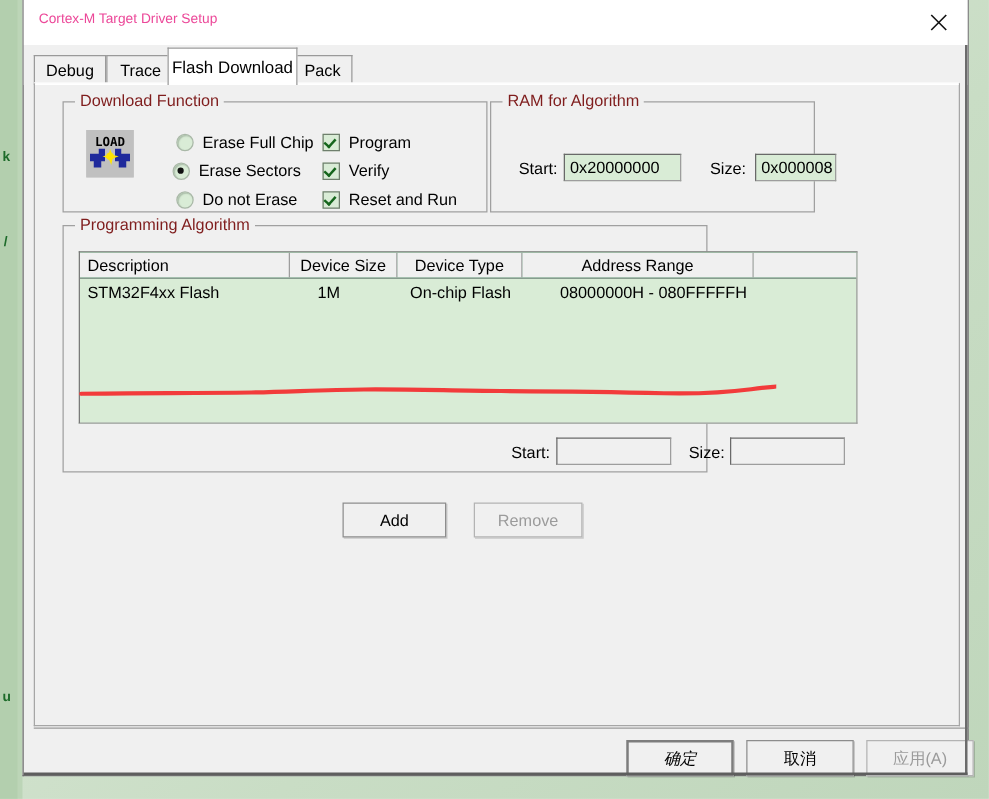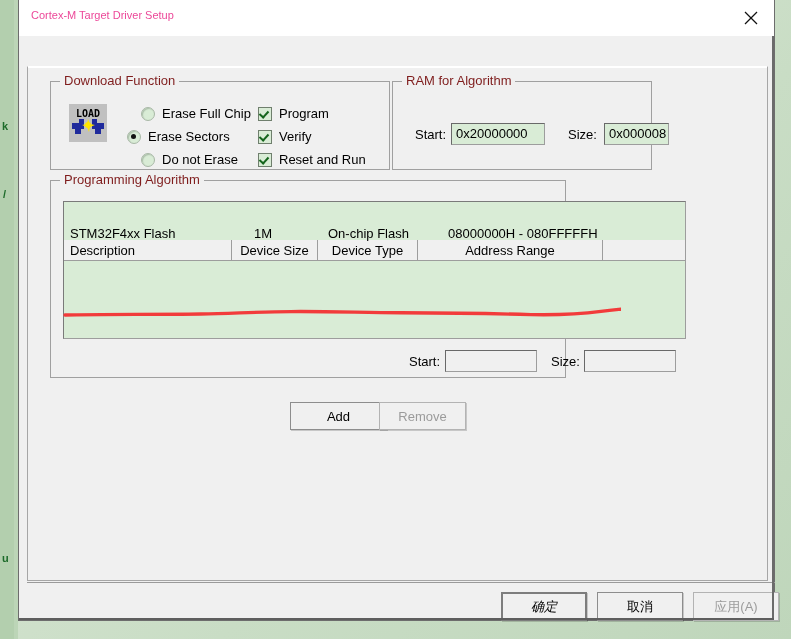--- a/index.html
+++ b/index.html
@@ -231,21 +231,20 @@
     border-left: 1px solid #7a7a7a;
     overflow: hidden;
   }
   #lv-header {
     position: absolute;
     left: 0; top: 0;
     width: 100%; height: 21px;
     background: #15803d;
     border-bottom: 1px solid #9d9d9d;
     box-sizing: border-box;
-    margin-top: 38px;
   }
   .lv-col {
     position: absolute;
     top: 0;
     height: 20px;
     box-sizing: border-box;
     border-right: 1px solid #9d9d9d;
     display: flex;
     align-items: center;
     font-size: 13px;
@@ -317,20 +316,34 @@
   <div id="titlebar">
     <div id="title-text">Cortex-M Target Driver Setup</div>
     <div id="close-btn">
       <svg width="14" height="14" viewBox="0 0 14 14" aria-hidden="true">
         <line x1="1" y1="1" x2="13" y2="13" stroke="#111" stroke-width="1.3"></line>
         <line x1="13" y1="1" x2="1" y2="13" stroke="#111" stroke-width="1.3"></line>
       </svg>
     </div>
   </div>
 
+  <div id="tabstrip">
+    <div class="tab" style="left:8px; width:58px;">
+      <span>Debug</span>
+    </div>
+    <div class="tab" style="left:66px; width:55px;">
+      <span>Trace</span>
+    </div>
+    <div class="tab active" style="left:115px; width:104px;">
+      <span>Flash Download</span>
+    </div>
+    <div class="tab" style="left:215px; width:48px;">
+      <span>Pack</span>
+    </div>
+  </div>
 
   <div id="tabpage">
     <div id="tabpage-inner-hl"></div>
 
     <div class="groupbox" style="left:22px; top:14px; width:340px; height:89px;">
       <span class="group-legend">Download Function</span>
 
       <div id="load-icon" style="left:18px; top:22px;">
         <svg width="38" height="38" viewBox="0 0 38 38">
           <rect x="0" y="0" width="38" height="38" fill="#c0c0c0"></rect>
@@ -339,21 +352,21 @@
           <path d="M35 19 L28 19 L28 15 L23 15 L23 25 L26 25 L26 30 L32 30 L32 25 L35 25 Z" fill="#1f2a9c"></path>
           <path d="M19 15 L21 20 L26 21 L21 23 L20 28 L18 23 L13 21 L18 20 Z" fill="#ffe400"></path>
           <circle cx="19" cy="21" r="3" fill="#ffe400"></circle>
         </svg>
       </div>
 
       <div class="radio-row" style="left:90px; top:24px;">
         <span class="radio-mark"></span>
         <span class="ctl-label">Erase Full Chip</span>
       </div>
-      <div class="radio-row" style="left:76px; top:47px;">
+      <div class="radio-row" style="left:87px; top:47px;">
         <span class="radio-mark on"></span>
         <span class="ctl-label">Erase Sectors</span>
       </div>
       <div class="radio-row" style="left:90px; top:70px;">
         <span class="radio-mark"></span>
         <span class="ctl-label">Do not Erase</span>
       </div>
 
       <div class="check-row" style="left:207px; top:24px;">
         <span class="check-mark on"></span>
@@ -416,21 +429,21 @@
                  C500,12.2 520,11.0 540,8.4 C550,7.1 556,6.6 560,6.2" fill="none" stroke="#f23b3b" stroke-width="3.4" stroke-linecap="round"></path>
       </svg>
 
       <span class="fieldlabel" style="left:358px; top:173px;">Start:</span>
       <div class="field disabled" style="left:394px; top:169px; width:92px; height:22px;"></div>
 
       <span class="fieldlabel" style="left:500px; top:173px;">Size:</span>
       <div class="field disabled" style="left:533px; top:169px; width:92px; height:22px;"></div>
     </div>
 
-    <div class="btn" style="left:246px; top:335px; width:97px; height:28px;margin-left:16px;">
+    <div class="btn" style="left:246px; top:335px; width:83px; height:28px;">
       <span>Add</span>
     </div>
     <div class="btn disabled" style="left:351px; top:335px; width:87px; height:28px;">
       <span>Remove</span>
     </div>
   </div>
 
   <div id="footer-sep"></div>
 
   <div class="btn default" style="left:482px; top:592px; width:86px; height:29px;">

